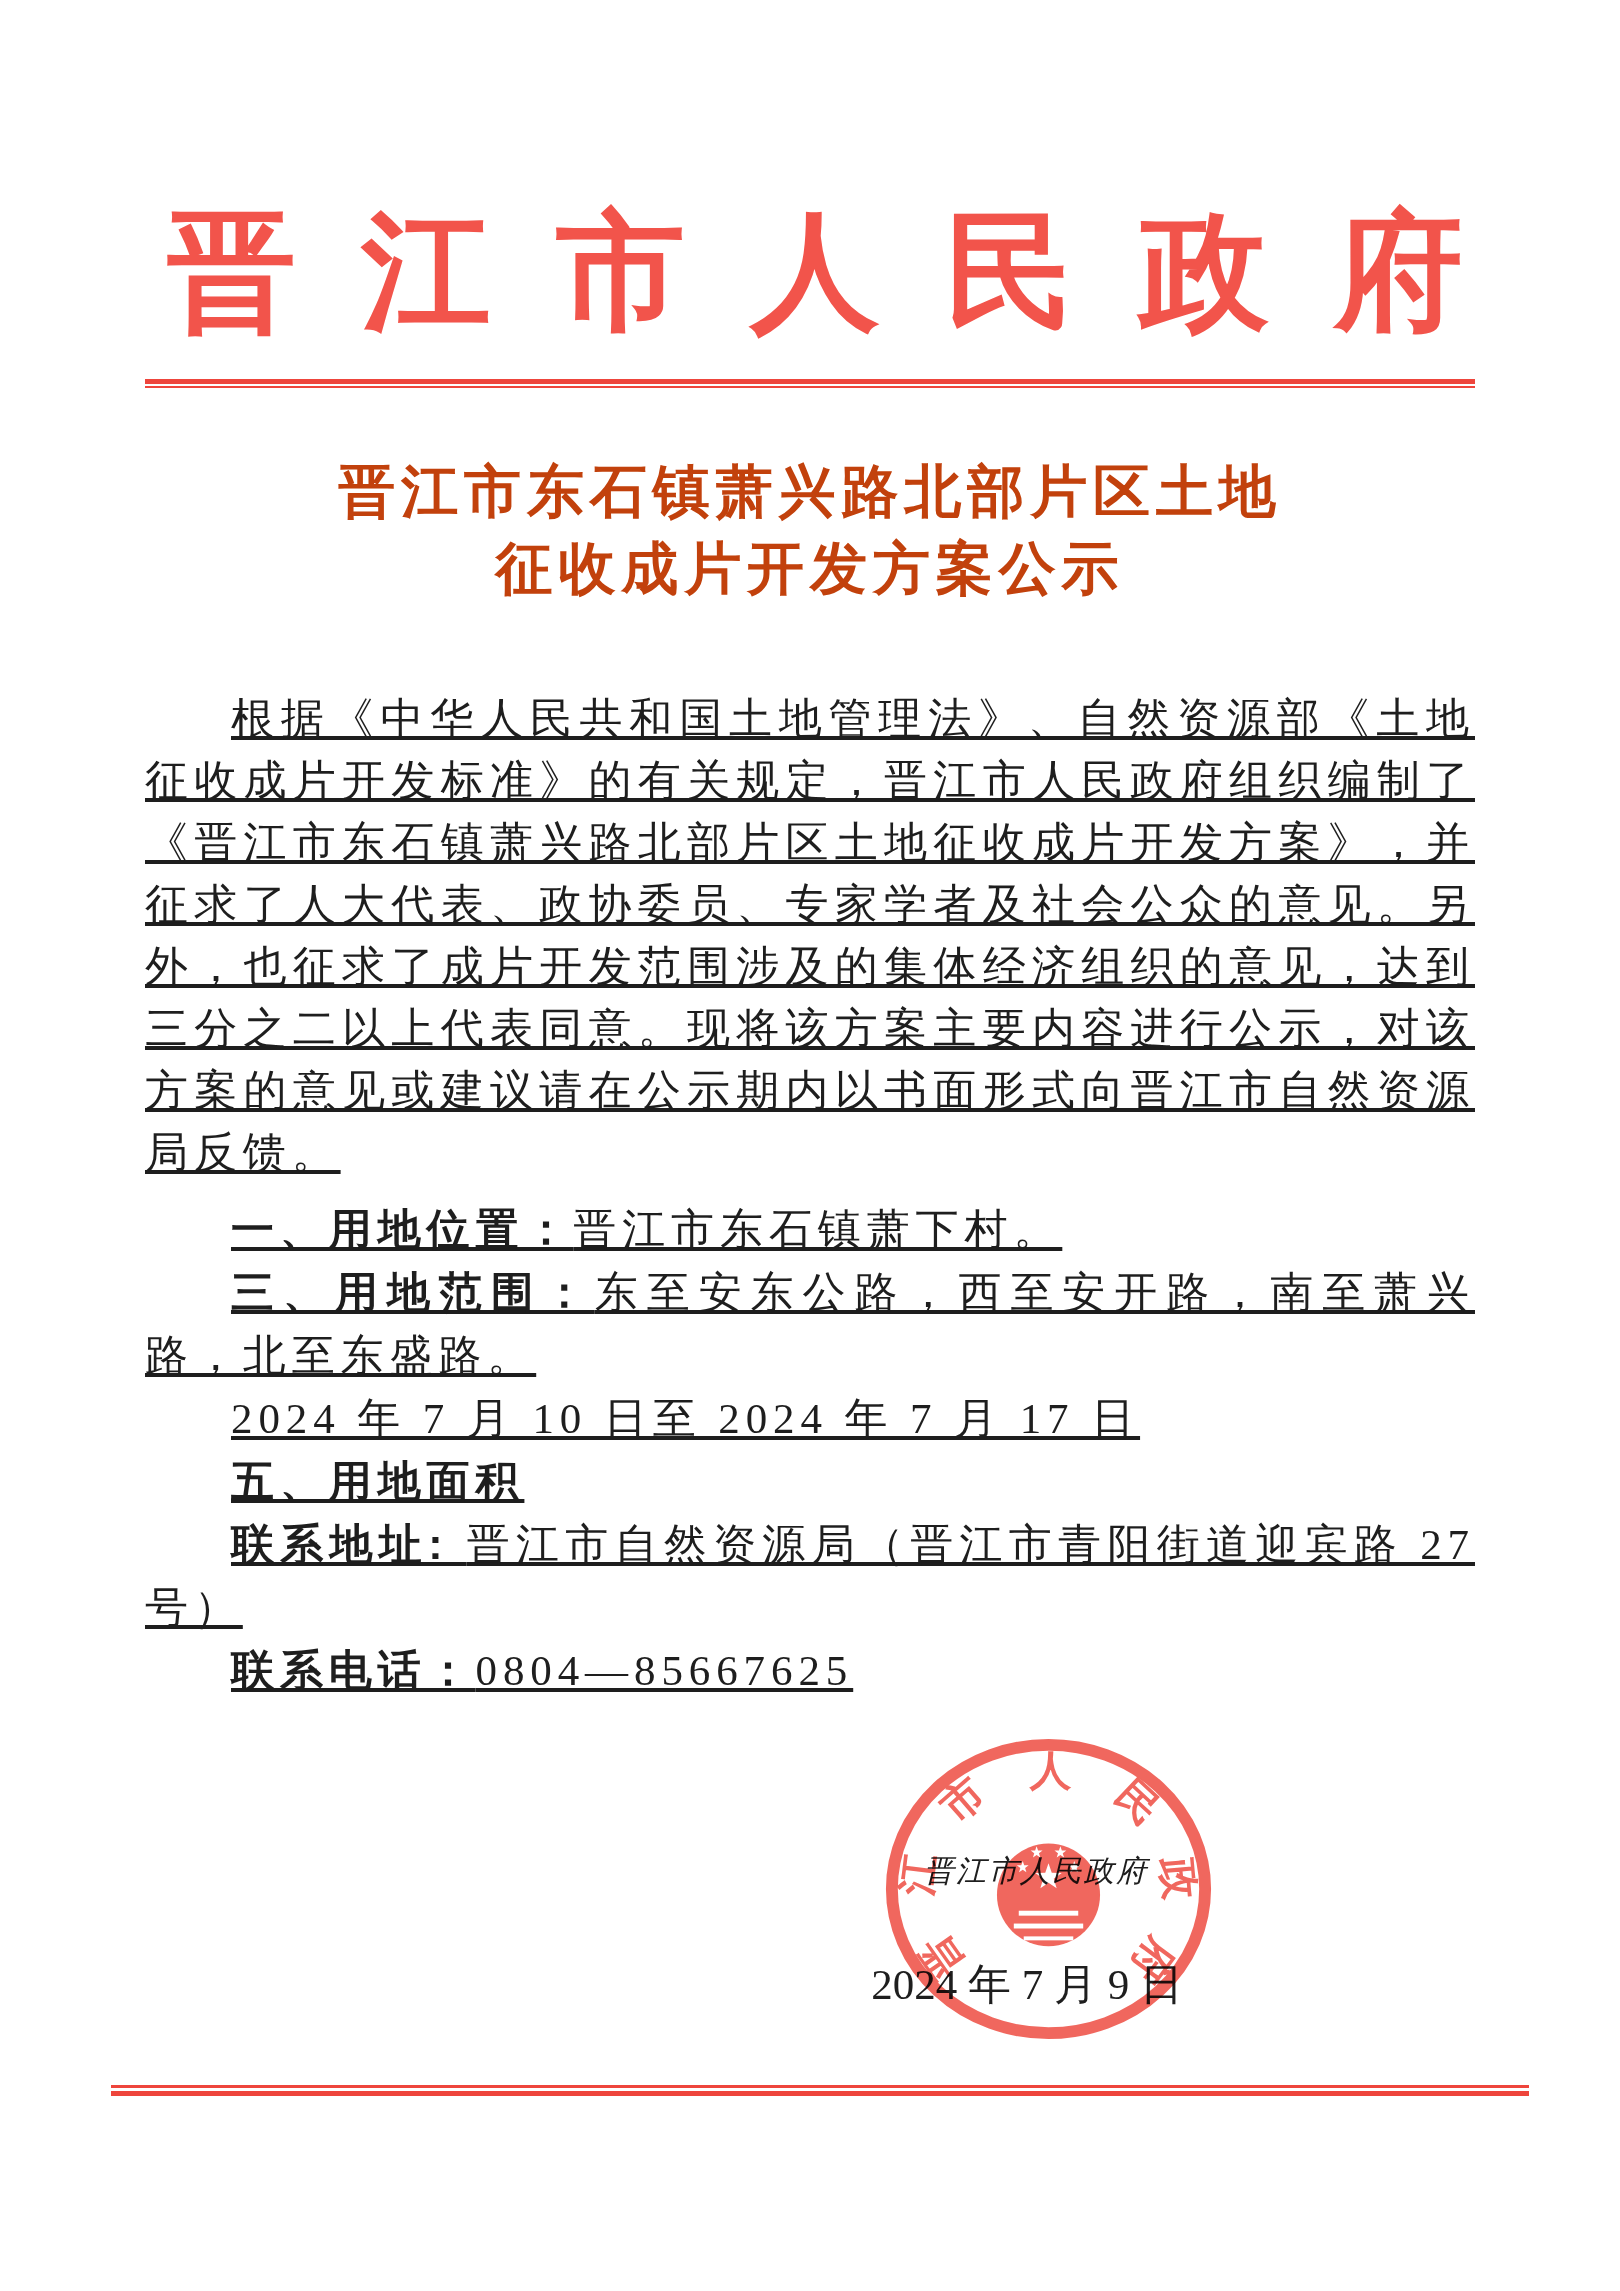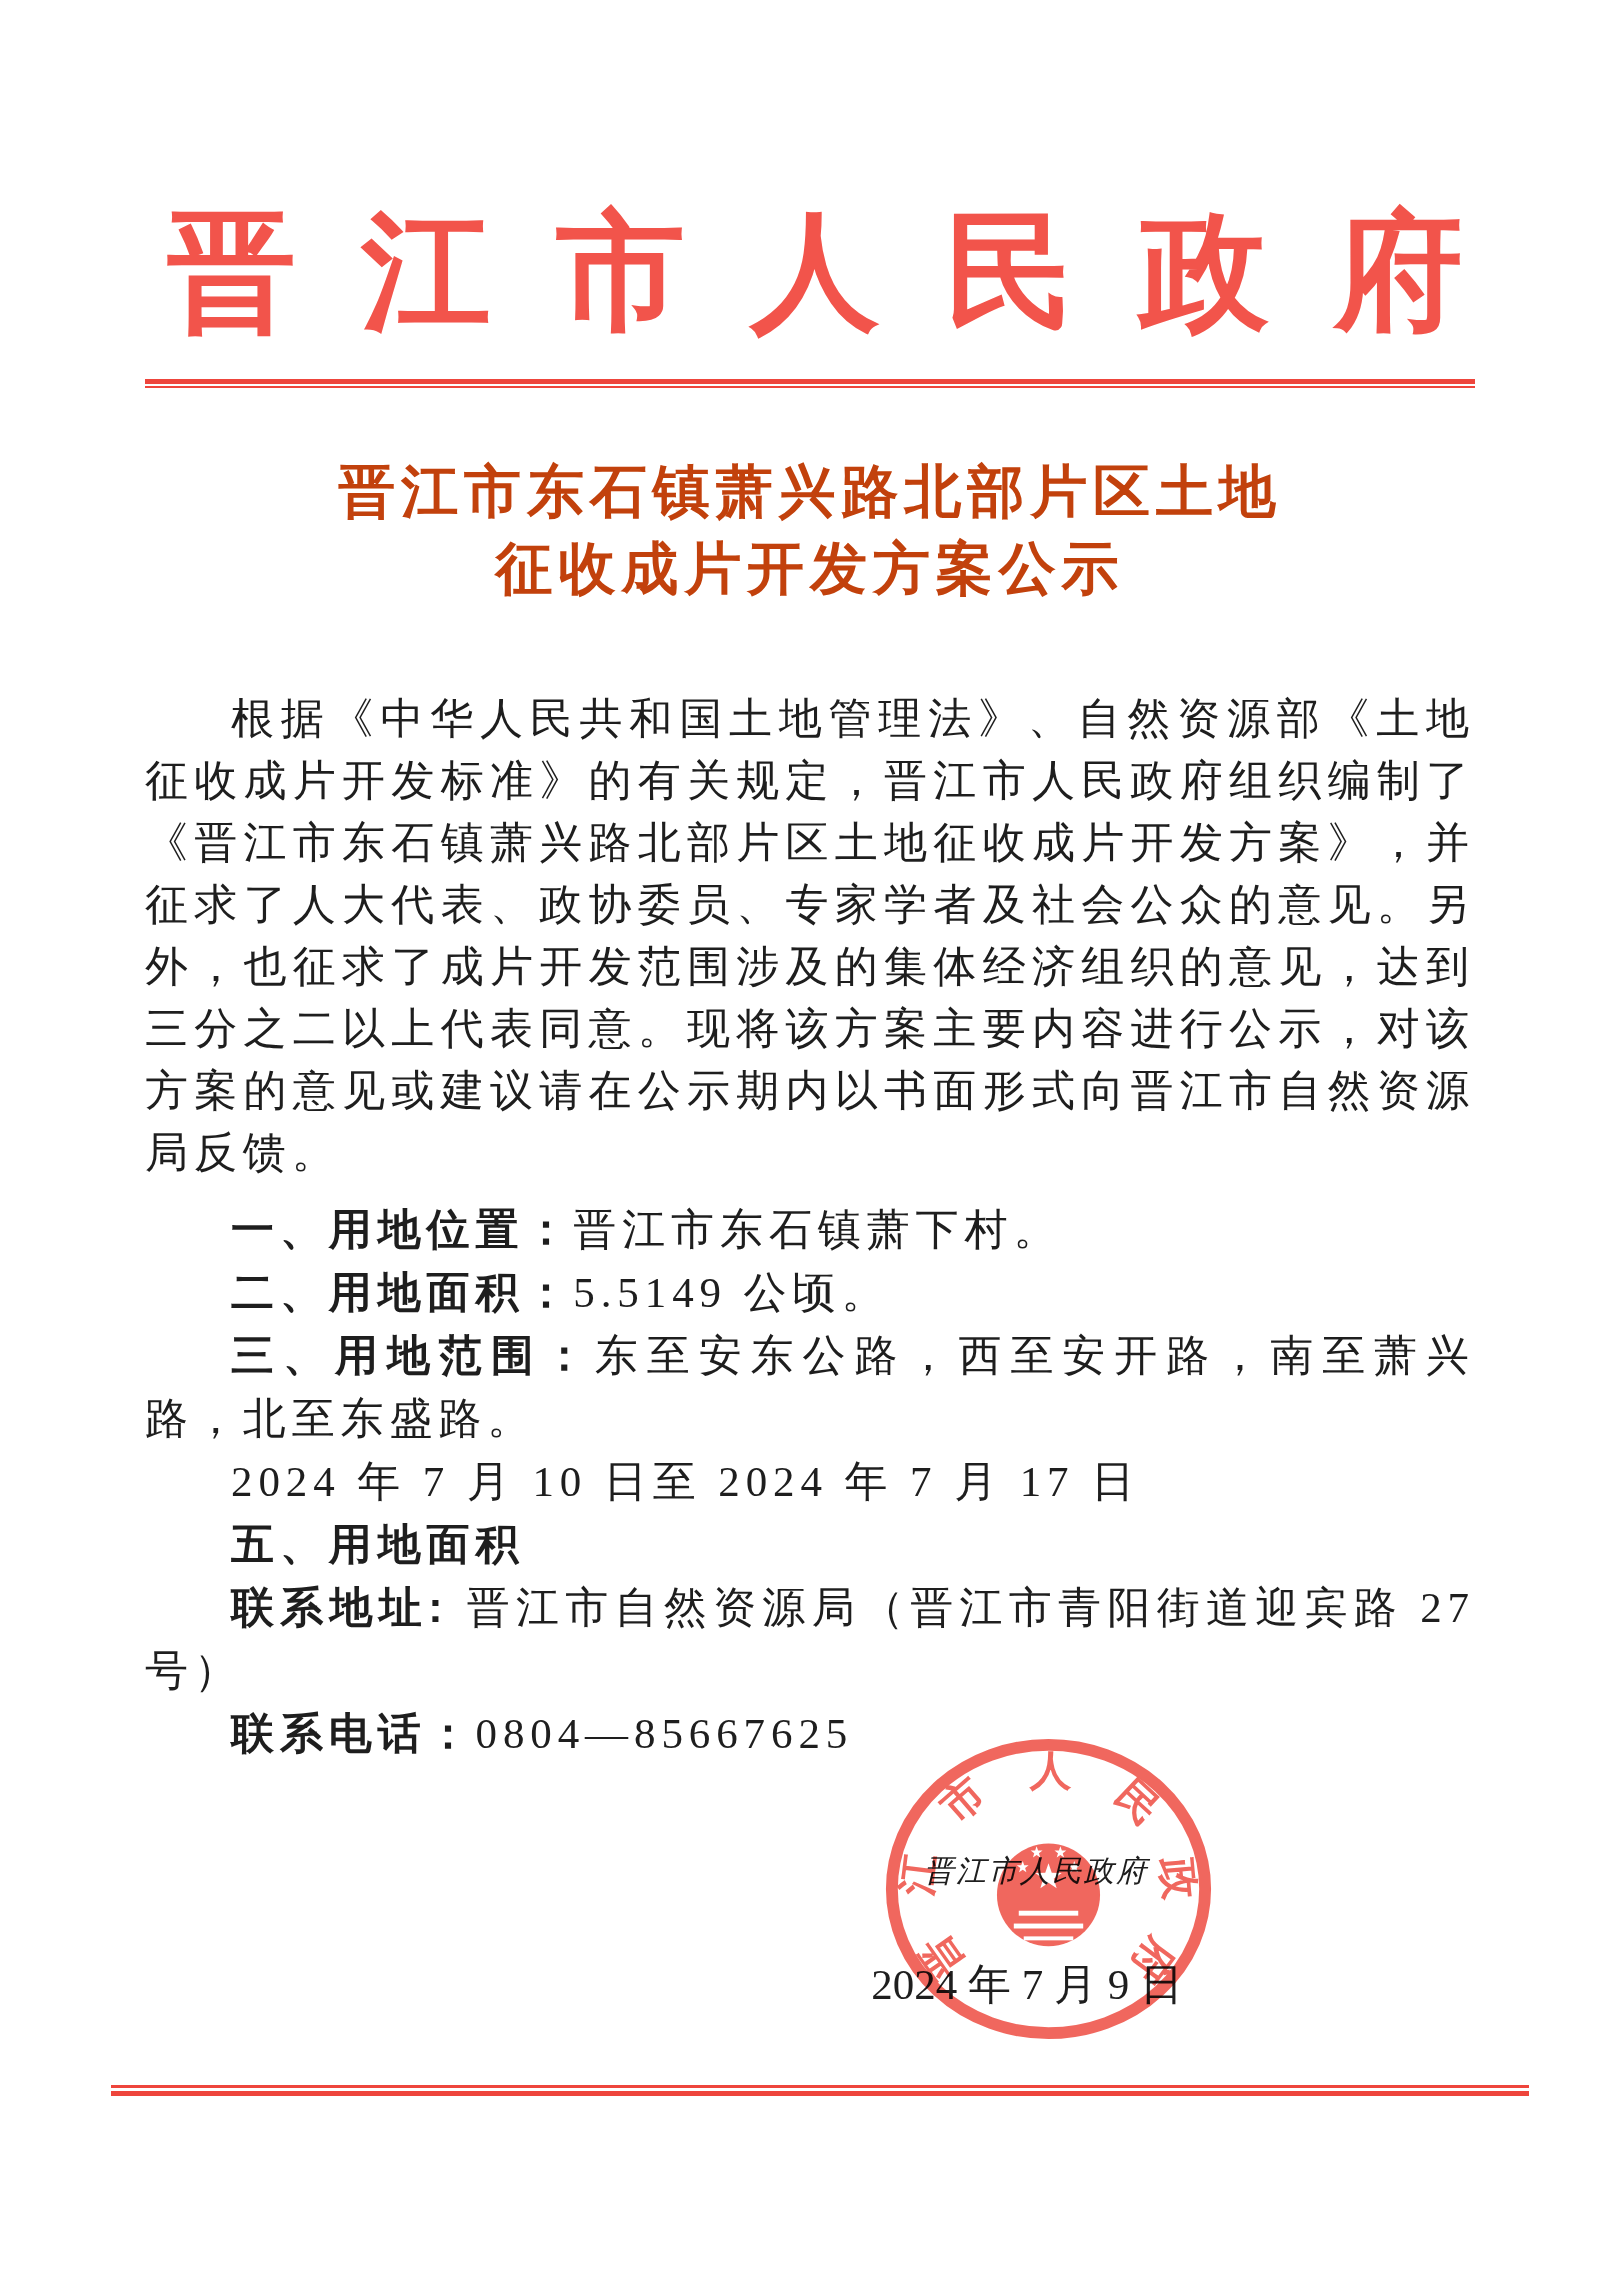--- a/index.html
+++ b/index.html
@@ -36,21 +36,21 @@
     color:#c2410c;
   }
 
   
   .body-text {
     position:absolute; top:688px; left:145px; width:1330px;
     font-size:43px; line-height:62px; letter-spacing:5.9px;
     text-align:justify; text-justify:inter-character;
     color:#1e1e1e;
   }
-  .body-text p { margin:0; text-indent:2em; }
+  .body-text p { margin:0; text-indent:2em;text-decoration:underline; }
   .items { margin-top:13.7px; line-height:63px; }
   .lbl {
     font-family:"Liberation Sans","DejaVu Sans",sans-serif;
     font-weight:700;
     margin-top:24px;
   }
 
   
   .sig-name {
     position:absolute; top:1851px; left:1036px; transform:translateX(-50%);
@@ -103,23 +103,20 @@
   </div>
 
   <div class="body-text">
     <p>根据《中华人民共和国土地管理法》、自然资源部《土地征收成片开发标准》的有关规定，晋江市人民政府组织编制了《晋江市东石镇萧兴路北部片区土地征收成片开发方案》，并征求了人大代表、政协委员、专家学者及社会公众的意见。另外，也征求了成片开发范围涉及的集体经济组织的意见，达到三分之二以上代表同意。现将该方案主要内容进行公示，对该方案的意见或建议请在公示期内以书面形式向晋江市自然资源局反馈。</p>
 
     <div class="items">
       <p>
         <span class="lbl">一、用地位置：</span><span>晋江市东石镇萧下村。</span>
       </p>
       <p>
-        <span class="lbl">二、用地面积：</span><span>5.5149 公顷。</span>
-      </p>
-      <p>
         <span class="lbl">三、用地范围：</span><span>东至安东公路，西至安开路，南至萧兴路，北至东盛路。</span>
       </p>
       <p>
         <span>2024 年 7 月 10 日至 2024 年 7 月 17 日</span>
       </p>
       <p>
         <span class="lbl">五、用地面积</span>
       </p>
       <p>
         <span class="lbl">联系地址: </span><span>晋江市自然资源局（晋江市青阳街道迎宾路 27 号）</span>

